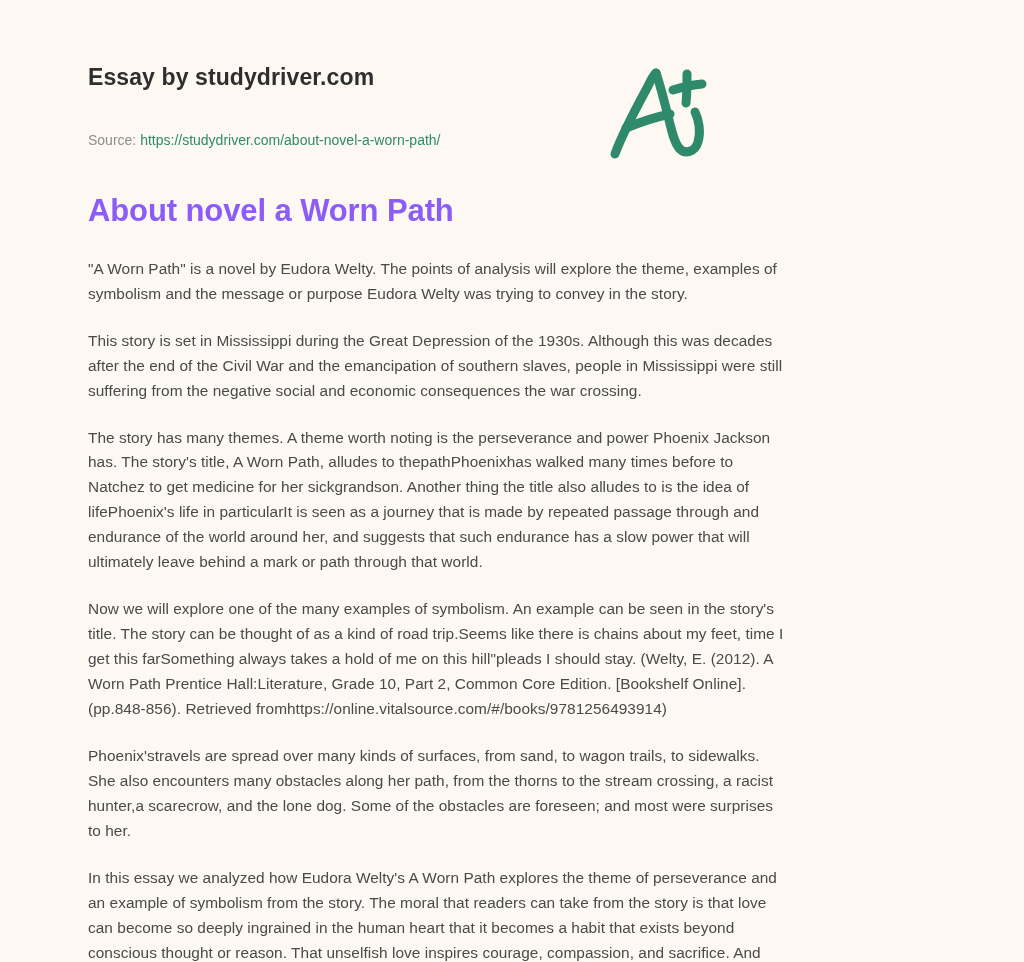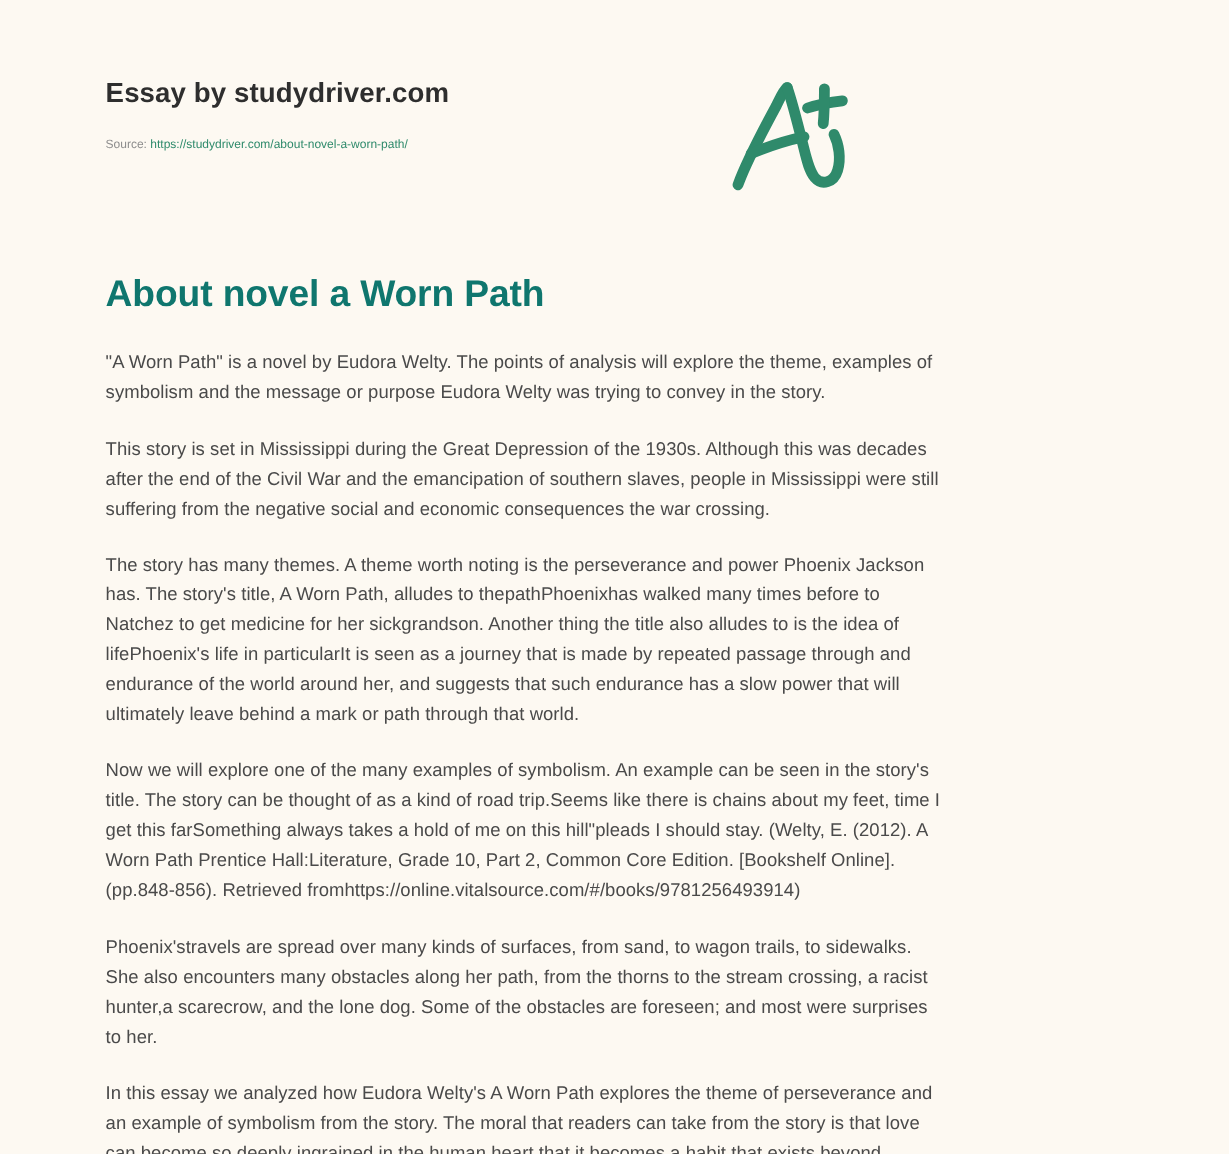--- a/index.html
+++ b/index.html
@@ -36,22 +36,22 @@
   .byline {
     font-size: 23px;
     font-weight: bold;
     color: #2e2e2e;
     letter-spacing: 0.1px;
     margin: 0;
     line-height: 1.2;
   }
 
   .source-line {
-    margin: 22px 0 0 0;
-    font-size: 10px;
+    margin: 39px 0 0 0;
+    font-size: 14px;
     color: #8d8d8d;
     line-height: 1.4;
     white-space: nowrap;
   }
   .source-label {
     color: #8d8d8d;
   }
   .source-url {
     color: #2f8a6b;
     text-decoration: none;
@@ -67,24 +67,24 @@
     line-height: 0;
   }
   .logo svg {
     display: block;
     width: 112px;
     height: 104px;
   }
 
   
   .article-title {
-    margin: 76px 0 0 0;
+    margin: 42px 0 0 0;
     font-size: 31px;
     font-weight: bold;
-    color: #0f766e;
+    color: #8b5cf6;
     letter-spacing: -0.1px;
     line-height: 1.25;
   }
 
   
   .article-body {
     margin-top: 26px;
   }
   .article-body p {
     margin: 0 0 22px 0;

